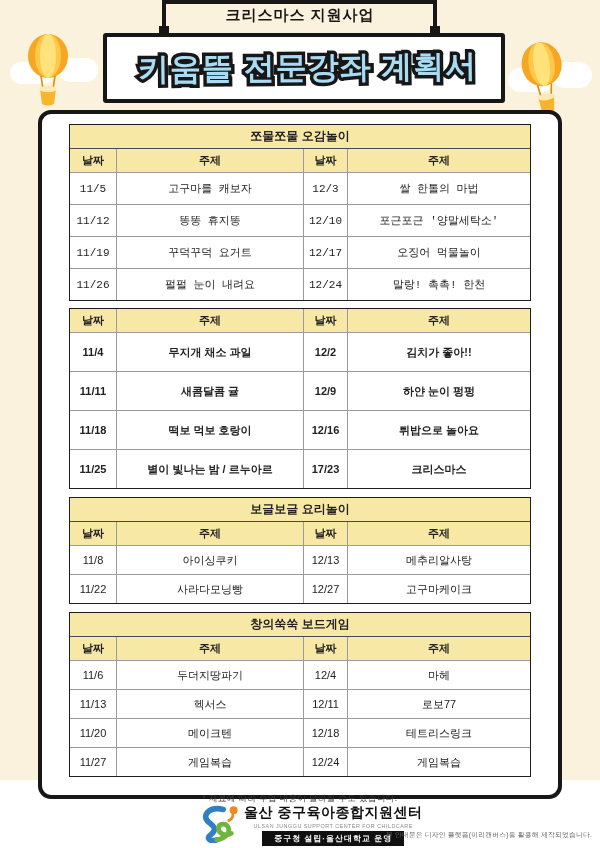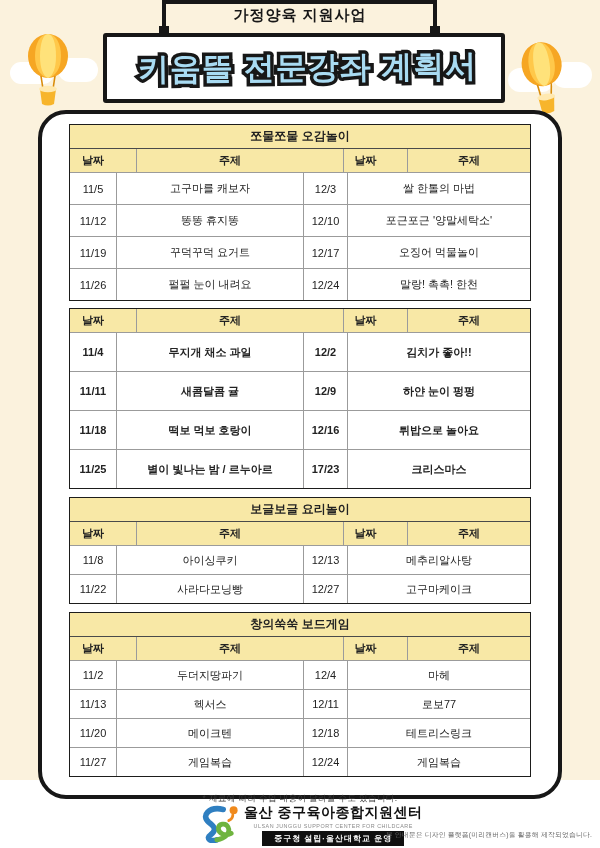--- a/index.html
+++ b/index.html
@@ -30,38 +30,38 @@
   .big-title .stroke{position:absolute;left:0;top:0;-webkit-text-stroke:7px #171717;color:#171717;}
   .big-title .fill{position:relative;color:#A9DBF2;}
 
   
   .cloud{position:absolute;background:#fff;border-radius:20px;}
   .balloon{position:absolute;z-index:2;}
 
   
   .card{
     position:absolute;left:38px;top:110px;width:524px;height:689px;
-    background:#fff;border:4px solid #171717;border-radius:28px;
+    background:#fff;border:4px solid #171717;border-radius:13px;
     box-sizing:border-box;padding:10px 27px 0 27px;z-index:2;
   }
   .ptable{
     width:100%;border:1.6px solid #1d1d1b;box-sizing:border-box;background:#fff;
   }
   .t-title{
     background:#F8E8A6;text-align:center;font-weight:800;font-size:12px;color:#222;
     height:23px;line-height:23px;border-bottom:1.2px solid #4a4a4a;
   }
   .t-head,.t-row{display:grid;grid-template-columns:46px 187px 44px 1fr;}
-  .t-head{background:#F8E8A6;height:23px;gap:20px;}
+  .t-head{background:#F8E8A6;height:23px;}
   .t-head .c{font-weight:700;font-size:11px;color:#222;}
   .t-row{border-top:1px solid #9b9b9b;background:#fff;}
   .c{display:flex;align-items:center;justify-content:center;font-size:11px;color:#222;
      text-align:center;padding:0 2px;box-sizing:border-box;}
   .c + .c{border-left:1px solid #9b9b9b;}
-  .t1 .t-row{height:31px;}
+  .t1 .t-row{height:31px;font-family:Liberation Mono, monospace;}
   .t2 .t-row{height:38px;font-weight:bold;}
   .t3 .t-row{height:28px;}
   .t4 .t-row{height:28px;}
   .tbl-gap1{height:7px;} .tbl-gap2{height:8px;}
   .footnote{
     margin-top:16px;text-align:center;font-size:8.5px;color:#3a3a3a;letter-spacing:.4px;
   }
 
   
   .footer{position:absolute;left:0;top:800px;width:600px;height:48px;background:#fff;}
@@ -78,21 +78,21 @@
 </head>
 <body>
 
 <div class="bg-cream"></div>
 
 <div class="hang-bar"></div>
 <div class="hang-string l"></div>
 <div class="hang-string r"></div>
 <div class="hang-knob l"></div>
 <div class="hang-knob r"></div>
-<div class="program-label">가정양육 지원사업</div>
+<div class="program-label">크리스마스 지원사업</div>
 
 <div class="title-box">
   <div class="big-title">
     <span class="stroke">키움뜰 전문강좌 계획서</span>
     <span class="fill">키움뜰 전문강좌 계획서</span>
   </div>
 </div>
 
 <div class="cloud" style="left:10px;top:62px;width:44px;height:22px;"></div>
 <div class="cloud" style="left:58px;top:58px;width:40px;height:24px;"></div>
@@ -221,21 +221,21 @@
 
   <section class="ptable t4">
     <div class="t-title">창의쑥쑥 보드게임</div>
     <div class="t-head">
       <div class="c">날짜</div>
       <div class="c">주제</div>
       <div class="c">날짜</div>
       <div class="c">주제</div>
     </div>
     <div class="t-row">
-      <div class="c">11/2</div>
+      <div class="c">11/6</div>
       <div class="c">두더지땅파기</div>
       <div class="c">12/4</div>
       <div class="c">마헤</div>
     </div>
     <div class="t-row">
       <div class="c">11/13</div>
       <div class="c">헥서스</div>
       <div class="c">12/11</div>
       <div class="c">로보77</div>
     </div>

